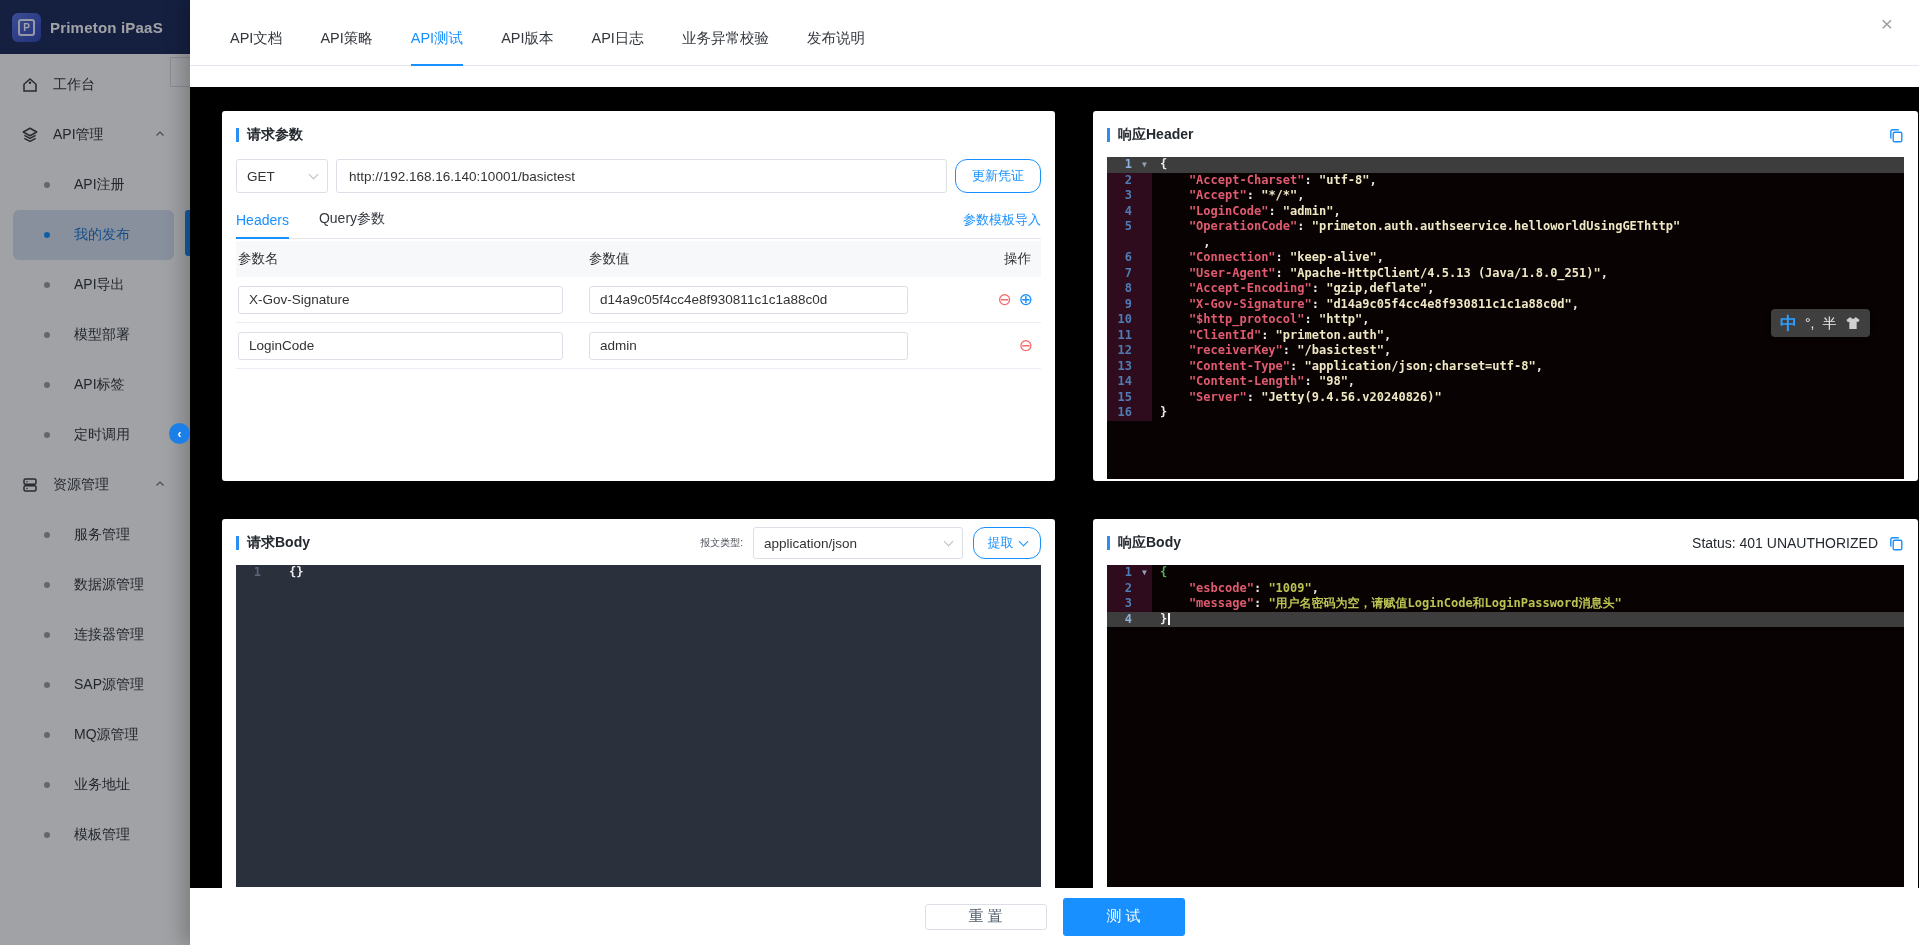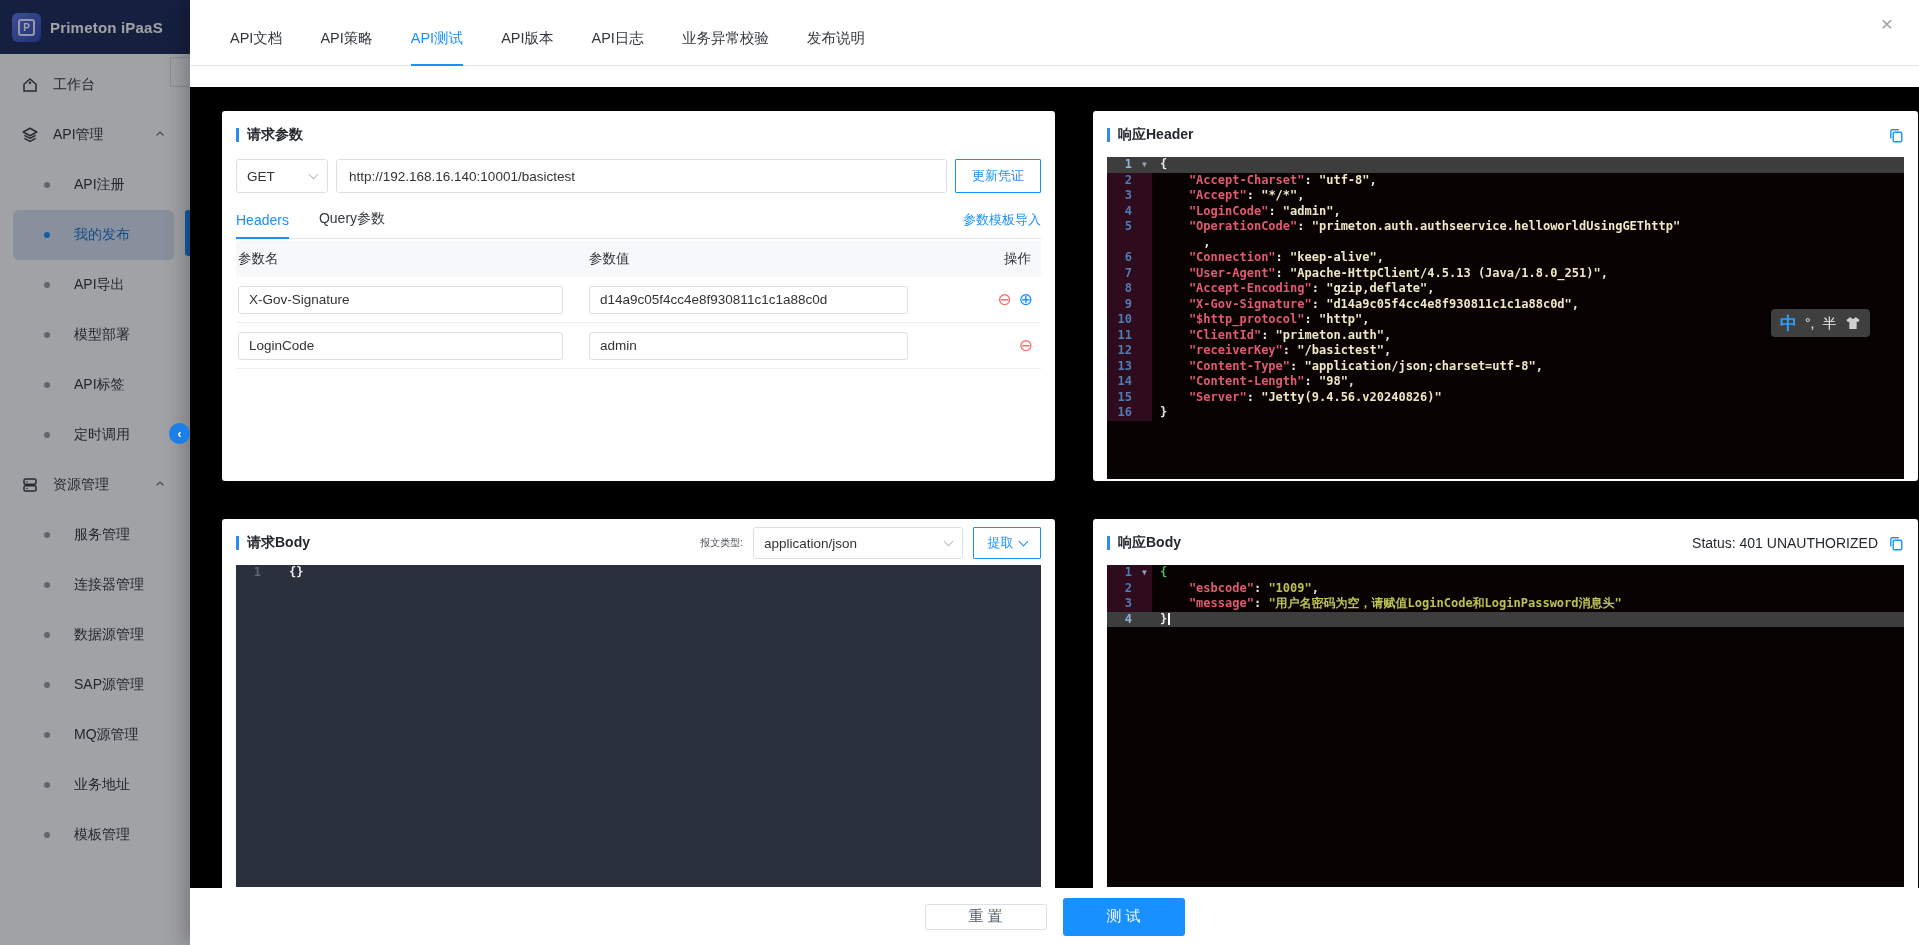--- a/index.html
+++ b/index.html
@@ -49,21 +49,21 @@
   .spacer { flex:1; }
   
   .req-row { display:flex; margin-top:12px; gap:8px; }
   .sel { height:34px; border:1px solid #dcdfe6; border-radius:3px; background:#fff; display:flex; align-items:center;
          justify-content:space-between; padding:0 10px; font-size:13.5px; color:#333; cursor:pointer; }
   .sel-method { width:92px; }
   .chev { width:7px; height:7px; border-right:1.6px solid #b9bec7; border-bottom:1.6px solid #b9bec7;
           transform:rotate(45deg); margin-top:-3px; }
   .chev.blue { border-color:#1890ff; }
   .url-input { flex:1; height:34px; border:1px solid #dcdfe6; border-radius:3px; padding:0 12px; font-size:13.5px; color:#333; outline:none; }
-  .btn-outline-blue { height:34px; border:1px solid #1890ff; color:#1890ff; background:#fff; border-radius:1px;
+  .btn-outline-blue { height:34px; border:1px solid #1890ff; color:#1890ff; background:#fff; border-radius:12px;
           font-size:13px; cursor:pointer; font-family:Liberation Mono, monospace;text-align:center; }
   .btn-cred { width:86px; }
   .subtab-row { margin-top:14px; display:flex; align-items:flex-end; border-bottom:1px solid #e4e7ed; height:32px; }
   .subtab { margin-right:30px; font-size:14px; color:#33383f; padding-bottom:9px; border-bottom:2px solid transparent; margin-bottom:-1px; cursor:pointer; }
   .subtab.active { color:#1890ff; border-bottom-color:#1890ff; }
   .tpl-link { margin-left:auto; color:#1890ff; font-size:13px; padding-bottom:9px; cursor:pointer; text-decoration:none; }
   .ptable-head { display:grid; grid-template-columns:351px 1fr 80px; background:#f7f8fa; height:36px; align-items:center;
                  font-size:13.5px; color:#303133; margin-top:2px; padding-left:2px; }
   .ptable-head .col-op { text-align:right; padding-right:10px; }
   .prow { display:grid; grid-template-columns:351px 1fr 80px; height:46px; align-items:center; border-bottom:1px solid #ebeef5; padding-left:2px; }
@@ -176,25 +176,25 @@
         <span class="grp-chev"><svg width="12" height="12" viewBox="0 0 24 24" fill="none" stroke="#6b7077" stroke-width="2.4">
             <polyline points="5,15 12,8 19,15"></polyline>
           </svg></span>
       </div>
       <div class="srow sub">
         <span class="dot"></span>
         <span class="tlabel">服务管理</span>
       </div>
       <div class="srow sub">
         <span class="dot"></span>
+        <span class="tlabel">数据源管理</span>
+      </div>
+      <div class="srow sub">
+        <span class="dot"></span>
         <span class="tlabel">连接器管理</span>
-      </div>
-      <div class="srow sub">
-        <span class="dot"></span>
-        <span class="tlabel">数据源管理</span>
       </div>
       <div class="srow sub">
         <span class="dot"></span>
         <span class="tlabel">SAP源管理</span>
       </div>
       <div class="srow sub">
         <span class="dot"></span>
         <span class="tlabel">MQ源管理</span>
       </div>
       <div class="srow sub">

